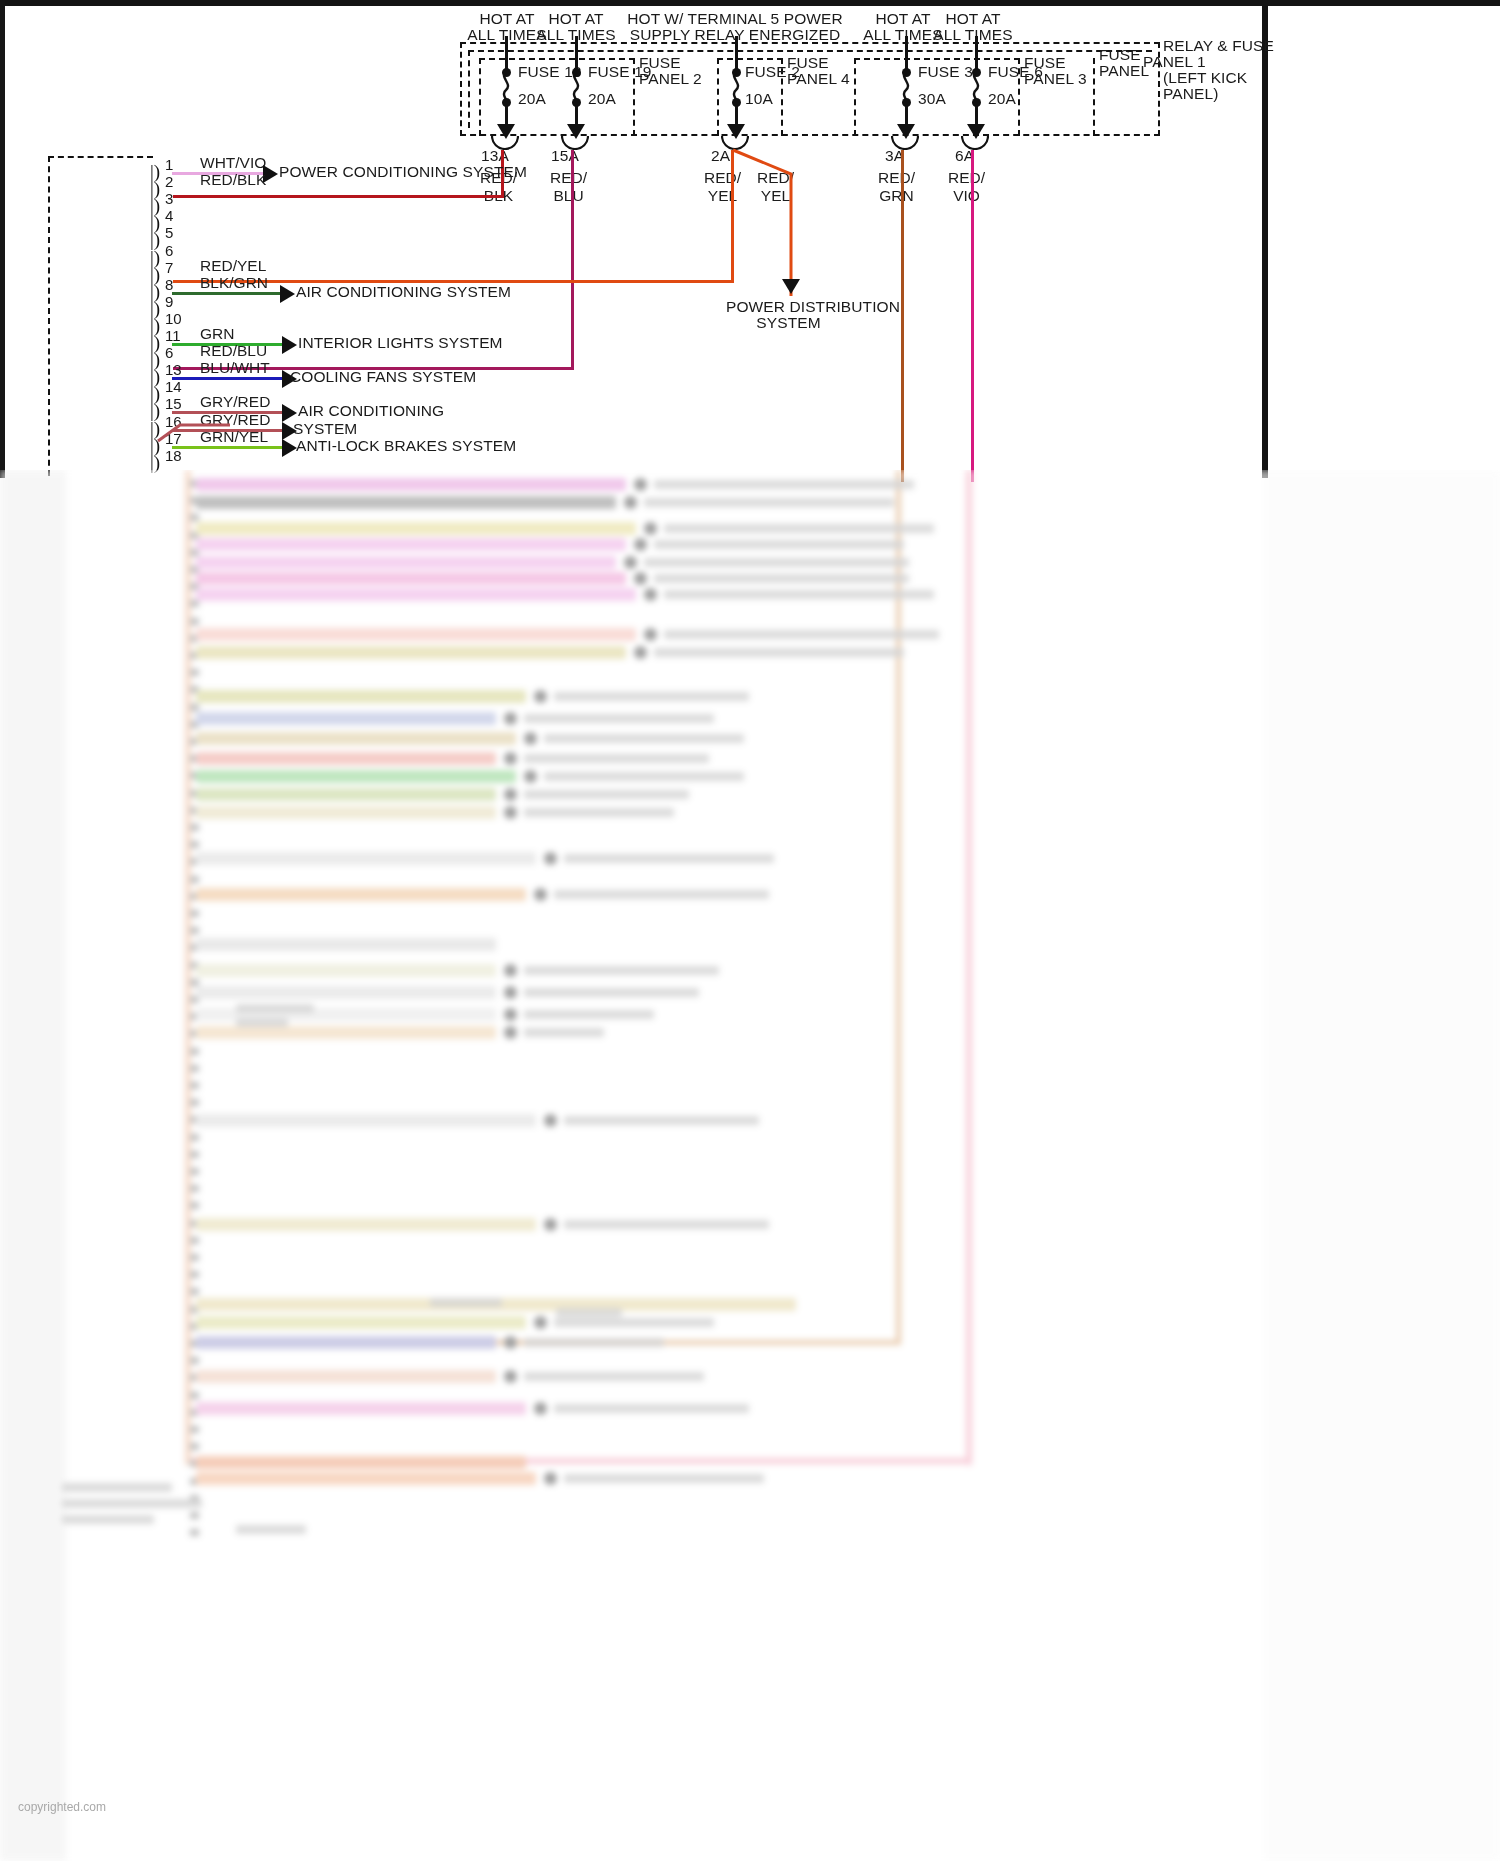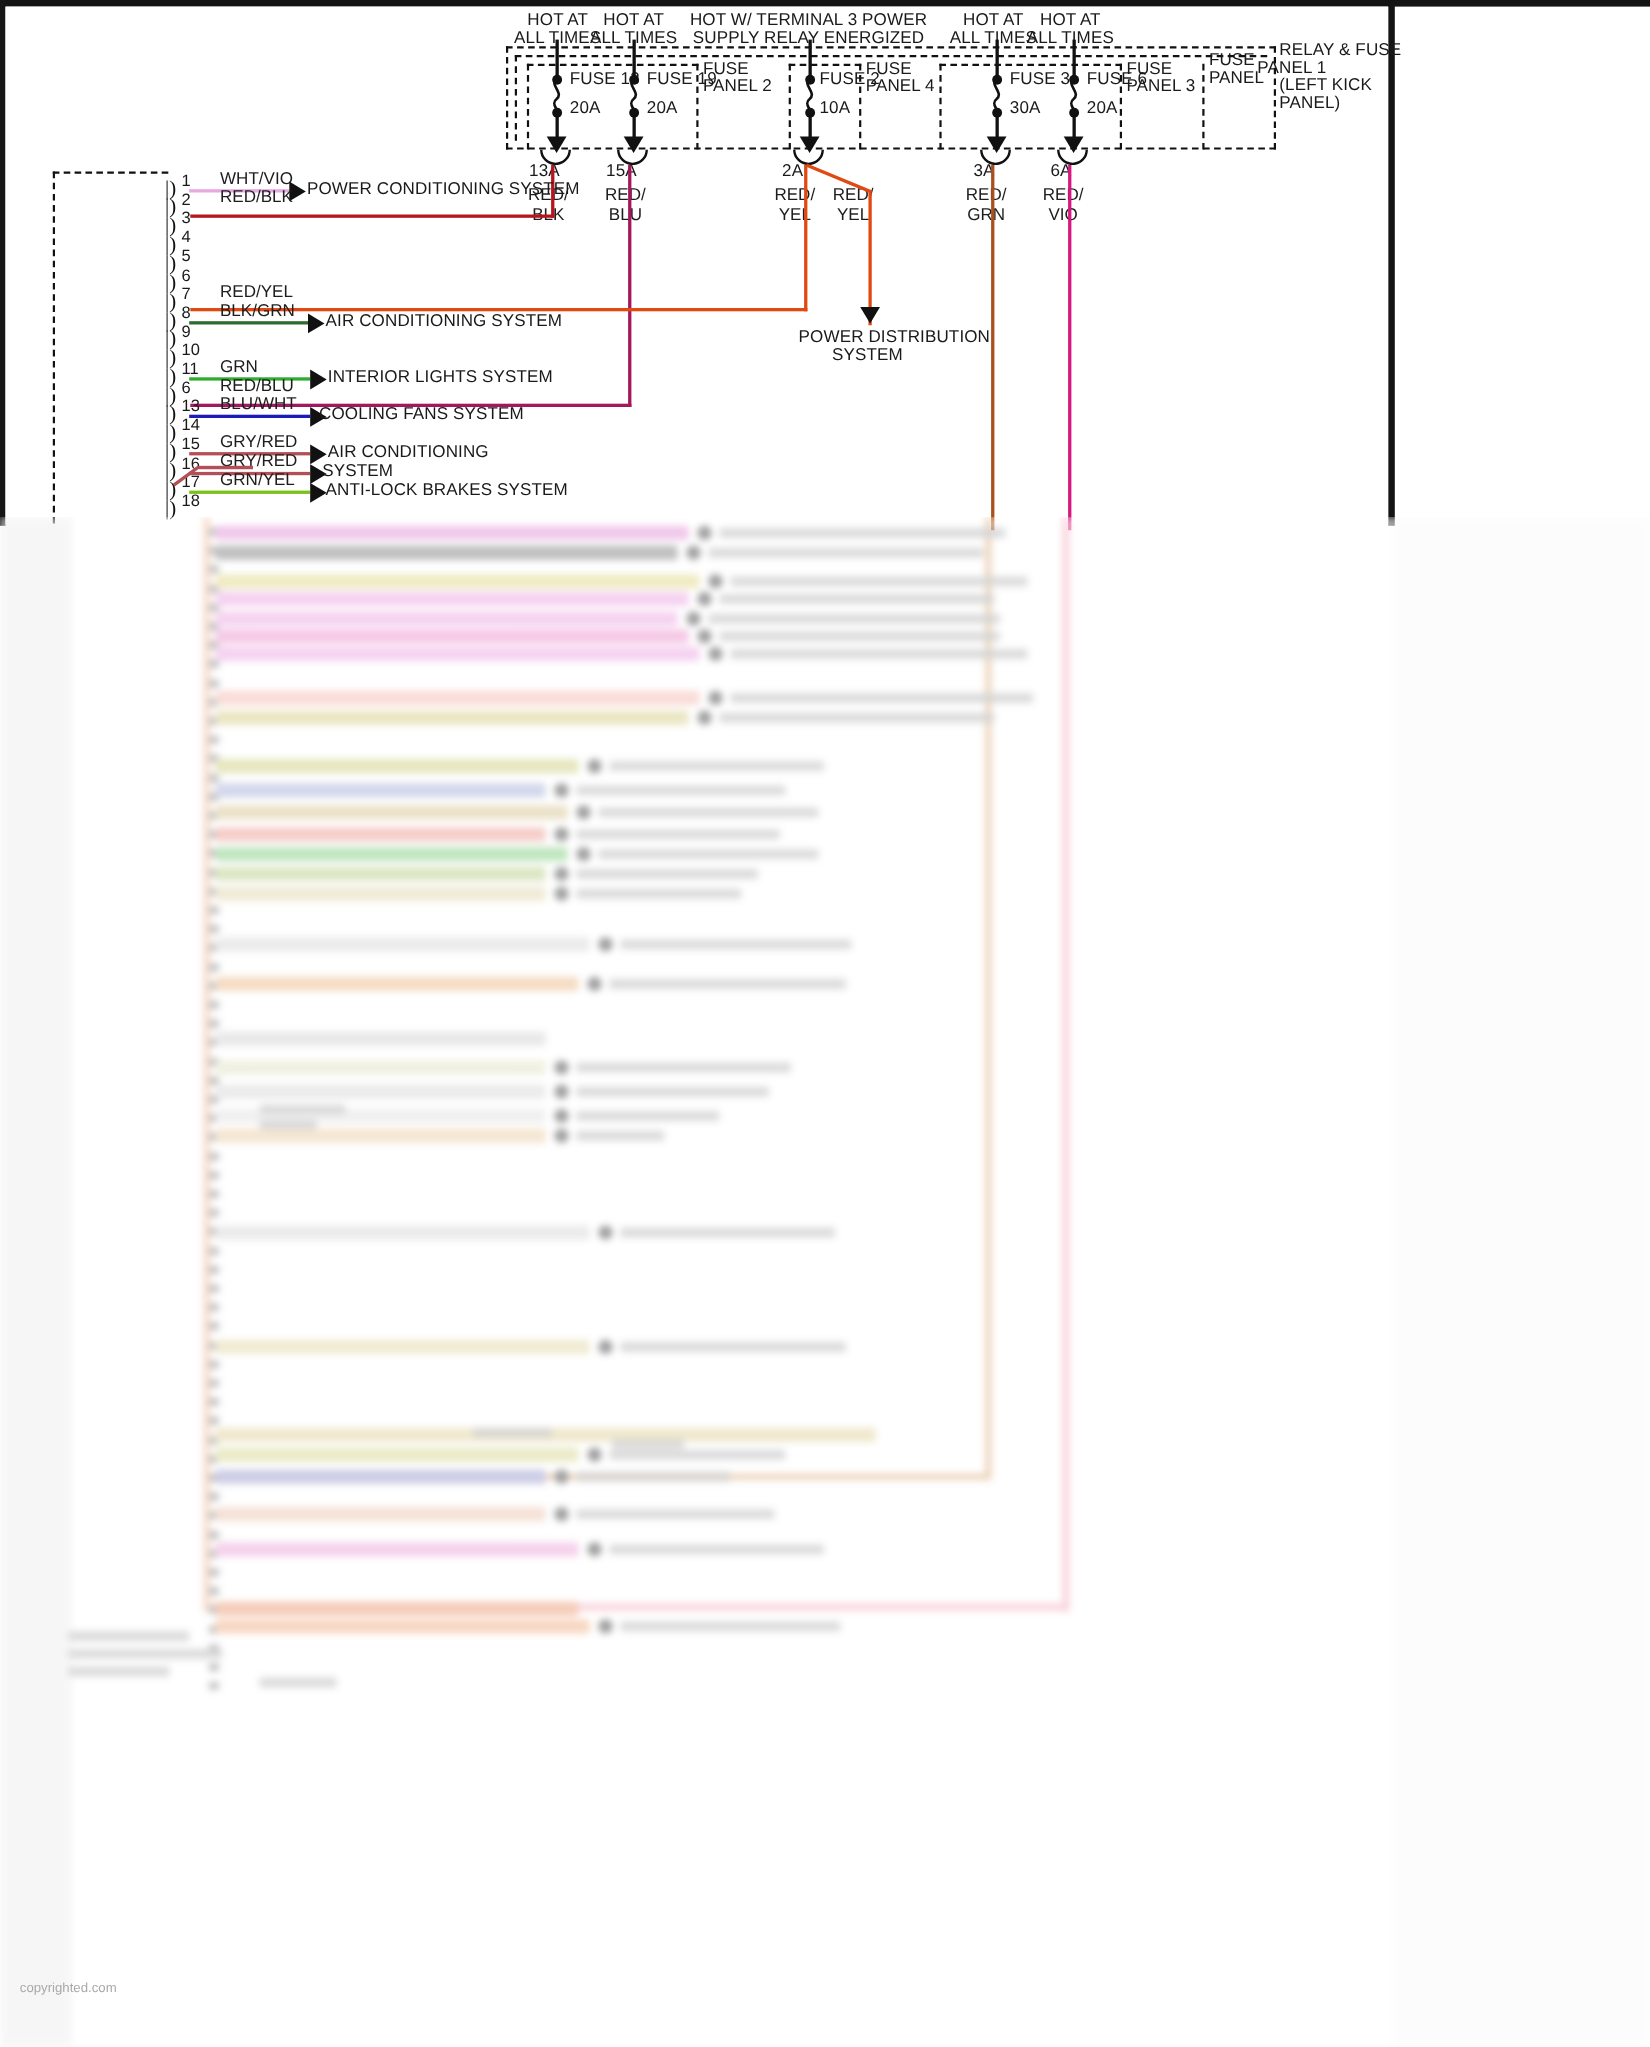--- a/index.html
+++ b/index.html
@@ -57,21 +57,21 @@
   <div class="scan-right"></div>
 
   <div class="canvas">
 
     <div class="lbl c" style="left:447px;top:4px;width:110px;text-align:center;">HOT AT</div>
     <div class="lbl c" style="left:443px;top:20px;width:118px;text-align:center;">ALL TIMES</div>
 
     <div class="lbl c" style="left:516px;top:4px;width:110px;text-align:center;">HOT AT</div>
     <div class="lbl c" style="left:512px;top:20px;width:118px;text-align:center;">ALL TIMES</div>
 
-    <div class="lbl c" style="left:585px;top:4px;width:290px;text-align:center;">HOT W/ TERMINAL 3 POWER</div>
+    <div class="lbl c" style="left:585px;top:4px;width:290px;text-align:center;">HOT W/ TERMINAL 5 POWER</div>
     <div class="lbl c" style="left:585px;top:20px;width:290px;text-align:center;">SUPPLY RELAY ENERGIZED</div>
 
     <div class="lbl c" style="left:843px;top:4px;width:110px;text-align:center;">HOT AT</div>
     <div class="lbl c" style="left:839px;top:20px;width:118px;text-align:center;">ALL TIMES</div>
 
     <div class="lbl c" style="left:913px;top:4px;width:110px;text-align:center;">HOT AT</div>
     <div class="lbl c" style="left:909px;top:20px;width:118px;text-align:center;">ALL TIMES</div>
 
     <div class="dashline-v" style="left:455px;top:36px;height:94px;"></div>
     <div class="dashline-h" style="left:455px;top:36px;width:700px;"></div>

